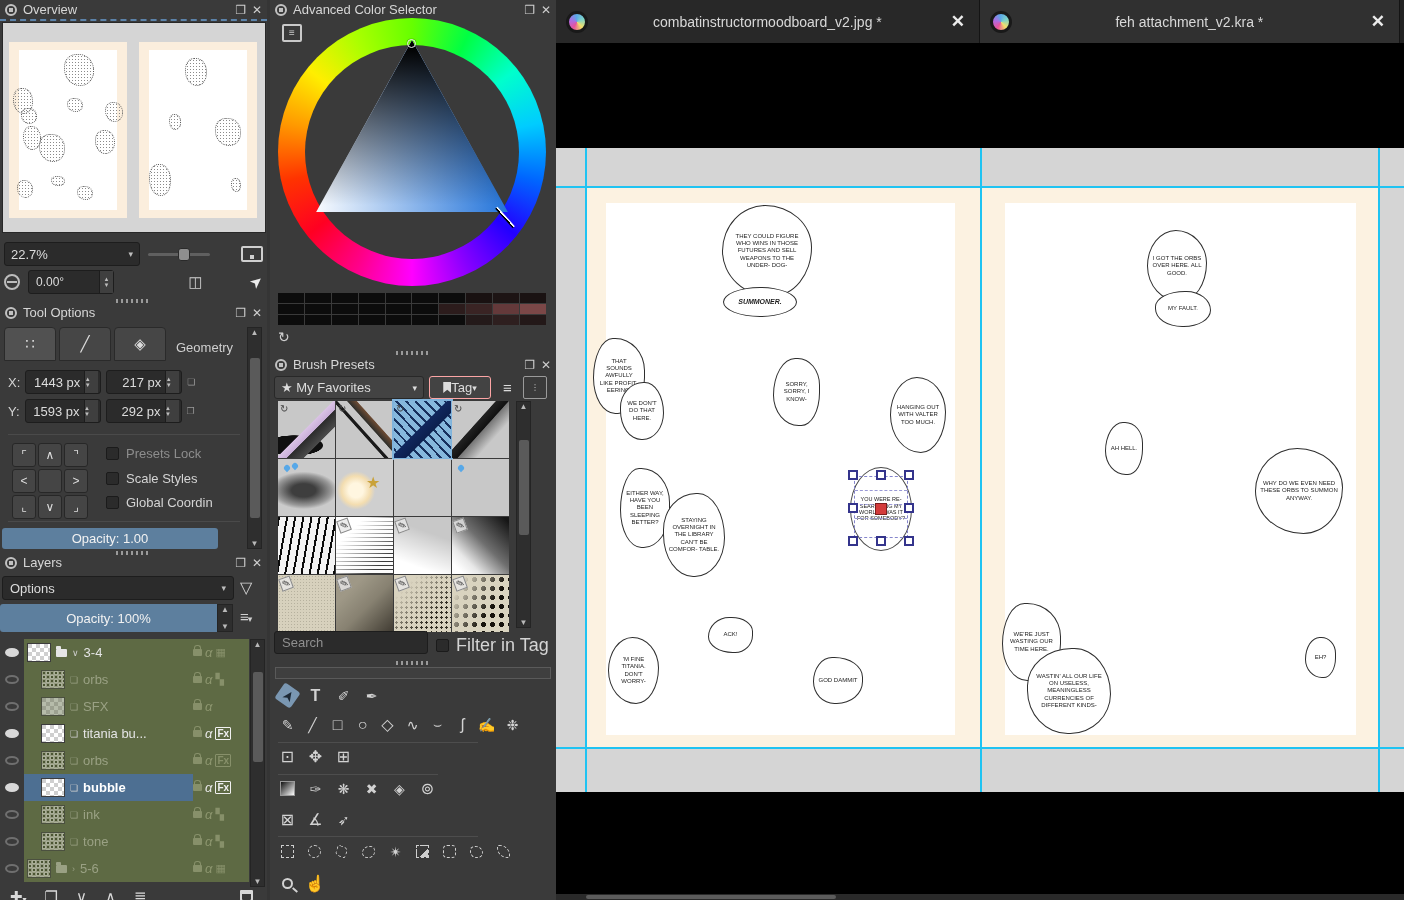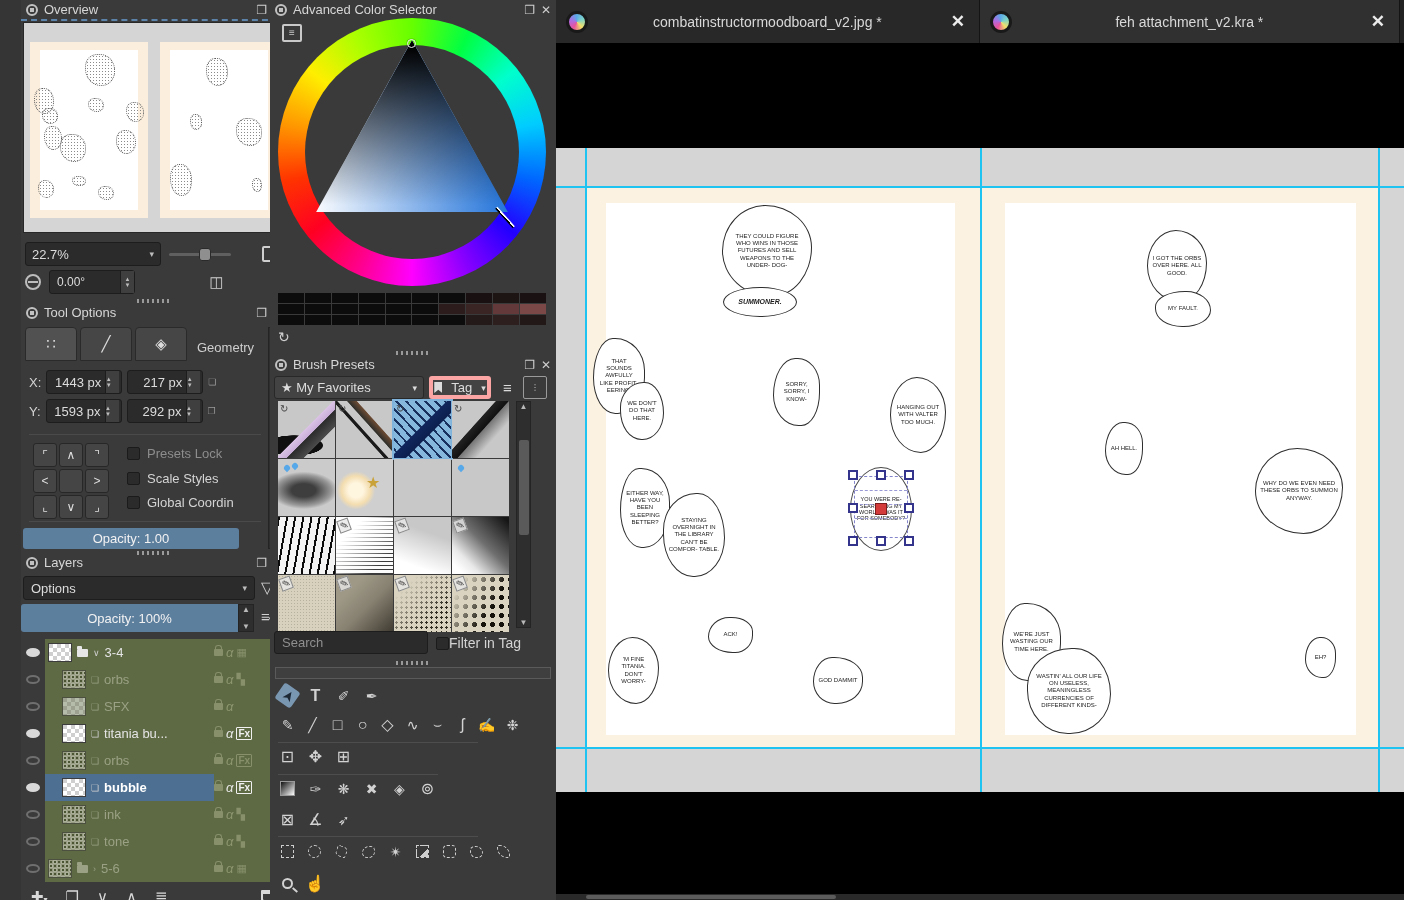--- a/index.html
+++ b/index.html
@@ -17,21 +17,21 @@
   .dashline { border-top:2px dashed #5c83aa; }
   .dots { height:4px; width:34px; margin:0 auto; background:repeating-linear-gradient(90deg,#9a9a9a 0 2px,transparent 2px 5px); }
   .inp { background:#2b2b2b; border:1px solid #1d1d1d; border-radius:3px; color:#dcdcdc; display:flex; align-items:center; }
   .stepper { display:flex; flex-direction:column; justify-content:center; align-items:center; font-size:6px; color:#bdbdbd; line-height:1; width:14px; background:#3f3f3f; border-left:1px solid #1d1d1d; align-self:stretch; }
   .bslider { background:#5d7f9e; color:#f2f2f2; text-align:center; border-radius:3px; font-size:13px; display:flex; align-items:center; justify-content:center; }
   .sbar { background:#2e2e2e; border:1px solid #242424; display:flex; flex-direction:column; justify-content:space-between; align-items:center; color:#b9b9b9; font-size:8px; }
   .sthumb { width:10px; background:#5a5a5a; border-radius:2px; }
   .chk { width:13px; height:13px; background:#2b2b2b; border:1px solid #1b1b1b; border-radius:2px; flex:0 0 auto; }
 
   
-  .col-left { position:absolute; left:0; top:0; width:267px; height:900px; background:#3a3a3a;margin-left:21px; }
+  .col-left { position:absolute; left:0; top:0; width:267px; height:900px; background:#3a3a3a; }
   .ov-area { position:absolute; left:2px; top:22px; width:264px; height:211px; background:#d5d5d5; border:1px solid #282828; }
   .ov-page { position:absolute; background:#fbeedd; }
   .ov-white { position:absolute; inset:8px 10px; background:#fff; }
   .scb { position:absolute; border:1px dotted #5a5a5a; border-radius:45% 55% 50% 60%;
          background-image:radial-gradient(#8a8a8a .5px, transparent 1px); background-size:3px 3px; }
   .zoomrow { position:absolute; left:0; top:240px; width:267px; height:28px; display:flex; align-items:center; gap:8px; padding:0 4px; }
   .rotrow  { position:absolute; left:0; top:268px; width:267px; height:28px; display:flex; align-items:center; gap:8px; padding:0 4px; }
   .combo { justify-content:space-between; padding:0 6px; font-size:13px; }
   .slider-track { height:3px; background:#606060; border-radius:2px; position:relative; }
   .slider-knob { position:absolute; top:-5px; width:12px; height:13px; background:#8f8f8f; border:1px solid #2a2a2a; border-radius:3px; }
@@ -101,21 +101,21 @@
   .tri::after { content:''; position:absolute; inset:0; clip-path:polygon(50% 0%, 3% 100%, 97% 100%);
     background:linear-gradient(to bottom, rgba(0,0,0,1) 4%, rgba(0,0,0,0) 96%); }
   .tri-marker { position:absolute; left:137px; top:39px; width:9px; height:9px; border:1.5px solid #eee; border-radius:50%; z-index:3; box-shadow:0 0 1px #000; }
   .hue-tick { position:absolute; left:222px; top:216px; width:26px; height:3px; background:linear-gradient(#fff 50%, #000 50%); transform:rotate(48deg); z-index:3; }
   .swatches { position:absolute; left:8px; top:293px; width:268px; display:grid; grid-template-columns:repeat(10,1fr); gap:1px; }
   .sw { height:10px; }
   .refresh { position:absolute; left:8px; top:329px; color:#cfcfcf; font-size:14px; }
 
   .bp-controls { position:absolute; left:4px; top:376px; width:278px; display:flex; gap:5px; align-items:center; }
   .fav { width:150px; height:23px; justify-content:space-between; padding:0 6px; font-size:13px; background:#434343; border:1px solid #282828; border-radius:3px; display:flex; align-items:center; color:#dcdcdc;}
-  .tagbtn { width:62px; height:23px; background:#434343; border:4px solid #fca5a5; border-radius:3px; display:flex; align-items:center; justify-content:center; gap:9px; font-size:13px; color:#dcdcdc;}
+  .tagbtn { width:62px; height:23px; background:#434343; border:1px solid #fca5a5; border-radius:3px; display:flex; align-items:center; justify-content:center; gap:0; font-size:13px; color:#dcdcdc;}
   .bookmark { width:8px; height:11px; background:#dcdcdc; clip-path:polygon(0 0,100% 0,100% 100%,50% 70%,0 100%); }
   .viewbtn { width:22px; height:23px; display:flex; align-items:center; justify-content:center; font-size:15px; color:#dcdcdc; letter-spacing:-1px; }
   .detailbtn { width:24px; height:23px; border:1px solid #9a9a9a; border-radius:2px; color:#cfcfcf; font-size:8px; text-align:center; line-height:21px; }
   .bgrid { position:absolute; left:8px; top:401px; width:232px; display:grid; grid-template-columns:repeat(4,57px); grid-auto-rows:57px; gap:1px; }
   .bcell { position:relative; background:#c8c8c8; overflow:hidden; }
   .bcell.selbr { outline:2px solid #7fb3dc; }
   .bov { position:absolute; left:2px; top:2px; font-size:10px; color:#444; z-index:2; }
   .bov.box { border:1px solid #888; background:#e8e8e8cc; padding:0 1px; transform:rotate(-20deg); }
   .drop { position:absolute; width:6px; height:6px; background:#57a8e8; border-radius:50% 50% 50% 0; transform:rotate(-45deg); z-index:2; }
   .b1 { background:#c8c8c8 radial-gradient(ellipse 46px 16px at 28% 78%, #101010 62%, transparent 64%);}
@@ -133,21 +133,21 @@
   .b10::after{content:'';position:absolute;inset:0;background:linear-gradient(315deg,rgba(255,255,255,0) 20%,#fff 75%);}
   .b11 { background:#fdfdfd repeating-linear-gradient(42deg,#1b1b1b 0 1px,transparent 1px 4px),repeating-linear-gradient(-35deg,#222 0 1px,transparent 1px 5px); }
   .b11::after{content:'';position:absolute;inset:0;background:linear-gradient(200deg,rgba(255,255,255,0) 30%,#fff 80%);}
   .b12 { background:#fdfdfd linear-gradient(225deg,#161616 5%,#6e6e6e 45%,#e8e8e8 75%,#fff 90%); }
   .b13 { background:#d7d1bd; } .b13::after{content:'';position:absolute;inset:0;background-image:radial-gradient(#55504040 1px,transparent 1px);background-size:3px 3px;}
   .b14 { background:#d7d1bd linear-gradient(315deg,#3a3630 0%,rgba(60,55,45,.25) 45%,transparent 75%); }
   .b14::after{content:'';position:absolute;inset:0;background-image:radial-gradient(#4a443666 1px,transparent 1px);background-size:2px 2px;}
   .b15 { background:#d9d3bf; } .b15::after{content:'';position:absolute;inset:0;background-image:radial-gradient(#2e2a20 30%,transparent 34%);background-size:5px 5px;mask-image:linear-gradient(315deg,#000 30%,transparent 80%);-webkit-mask-image:linear-gradient(315deg,#000 30%,transparent 80%);}
   .b16 { background:#d9d3bf; } .b16::after{content:'';position:absolute;inset:0;background-image:radial-gradient(#15120c 36%,transparent 42%);background-size:9px 9px;mask-image:linear-gradient(300deg,#000 35%,transparent 85%);-webkit-mask-image:linear-gradient(300deg,#000 35%,transparent 85%);}
   .search { position:absolute; left:4px; top:631px; width:154px; height:23px; padding:0 7px; font-size:13px; color:#8f8f8f; }
-  .fit { position:absolute; left:166px; top:635px; display:flex; align-items:center; font-size:14px; color:#d4d4d4; }
+  .fit { position:absolute; left:166px; top:635px; display:flex; gap:7px; align-items:center; font-size:18px; color:#d4d4d4; }
 
   .tb-blank { position:absolute; left:5px; top:667px; width:276px; height:12px; background:#3f3f3f; border:1px solid #5a5a5a; }
   .trow { position:absolute; display:flex; gap:9px; align-items:center; }
   .tool { width:19px; height:19px; display:flex; align-items:center; justify-content:center; font-size:14px; color:#d2d2d2; flex:0 0 auto; }
   .tool.active { background:#7a97b2; border-radius:3px; color:#1d2935; }
   .tsep { position:absolute; border-top:1px solid #4d4d4d; }
   .dsq { width:13px; height:13px; border:1.5px dashed #cfcfcf; }
   .dci { width:13px; height:13px; border:1.5px dashed #cfcfcf; border-radius:50%; }
   .ddi { width:11px; height:11px; border:1.5px dashed #cfcfcf; transform:rotate(20deg); border-radius:2px 40% 2px 40%; }
   .dla { width:13px; height:12px; border:1.5px dashed #cfcfcf; border-radius:60% 40% 55% 45%; }

